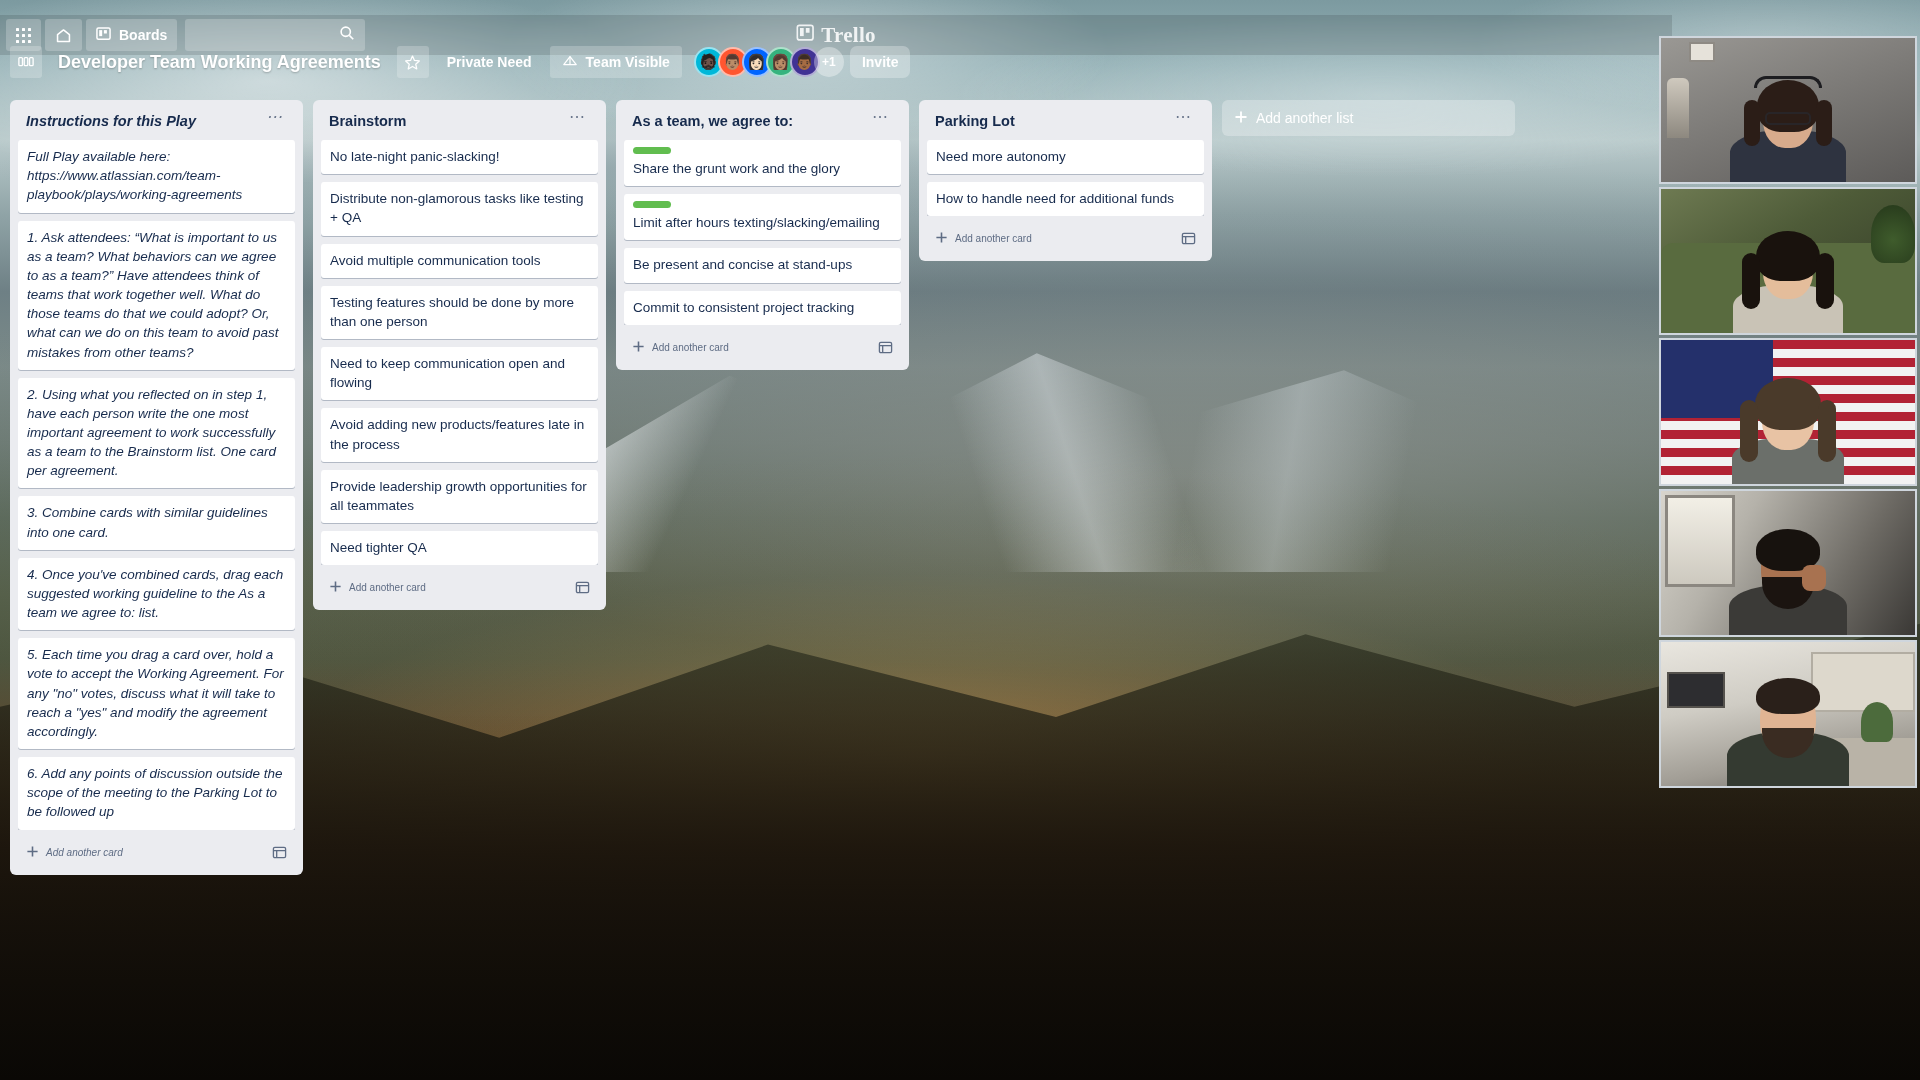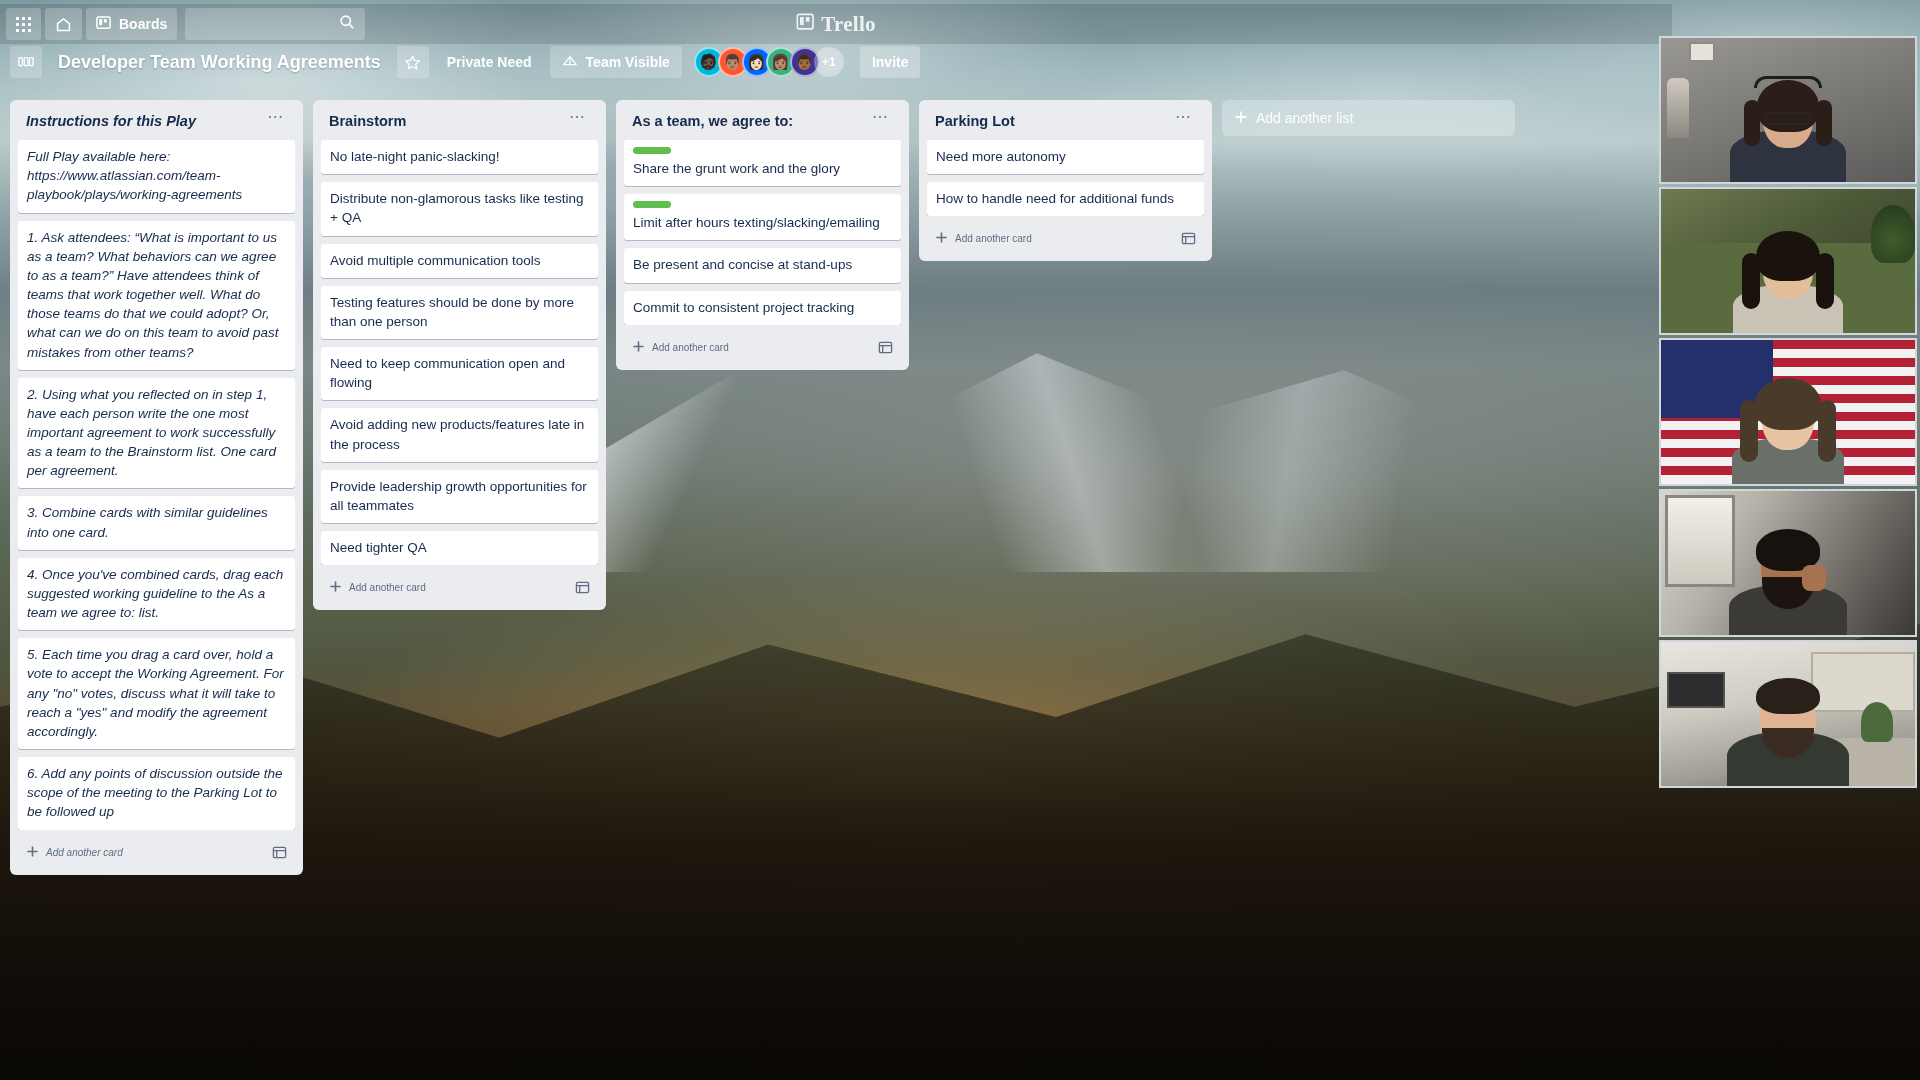--- a/index.html
+++ b/index.html
@@ -62,21 +62,21 @@
   }
   
   #bg-slope {
     position: absolute; left: 0; top: 52%; width: 100%; height: 48%;
     background: linear-gradient(to bottom, rgba(48,58,40,0.55), rgba(26,20,12,0.92) 55%, rgba(10,8,5,1) 100%);
     clip-path: polygon(0% 100%, 0% 28%, 12% 18%, 26% 34%, 40% 16%, 55% 30%, 68% 14%, 82% 28%, 100% 12%, 100% 100%);
   }
 
   
   #top-nav {
-    position: absolute; left: 0; top: 4px; width: 1672px; height: 40px;
+    position: absolute; left: 0; top: 15px; width: 1672px; height: 40px;
     background: rgba(0,0,0,0.12);
     display: flex; align-items: center; gap: 4px;
     padding: 0 6px;
     backdrop-filter: blur(2px);
   }
   .nav-btn {
     height: 32px; min-width: 32px;
     display: flex; align-items: center; justify-content: center; gap: 8px;
     background: rgba(255,255,255,0.22);
     border-radius: 3px; color: #fff;
@@ -126,21 +126,21 @@
     width: 30px; height: 30px; border-radius: 50%;
     margin-left: -6px; border: 2px solid rgba(255,255,255,0.6);
     display: flex; align-items: center; justify-content: center;
     font-size: 15px; overflow: hidden;
   }
   .avatar:first-child { margin-left: 0; }
   .avatar.more {
     background: rgba(255,255,255,0.35); color: #fff;
     font-size: 12px; font-weight: 700; border-color: transparent;
   }
-  #invite-btn { margin-left: 10px; background: rgba(255,255,255,0.28); }
+  #invite-btn { background: rgba(255,255,255,0.28); border-radius: 7px; }
 
   
   #lists {
     position: absolute; left: 0; top: 84px;
     width: 1920px; height: 996px;
     display: flex; align-items: flex-start; gap: 10px;
     padding: 16px 10px 0 10px;
     overflow: hidden;
   }
   .list {

